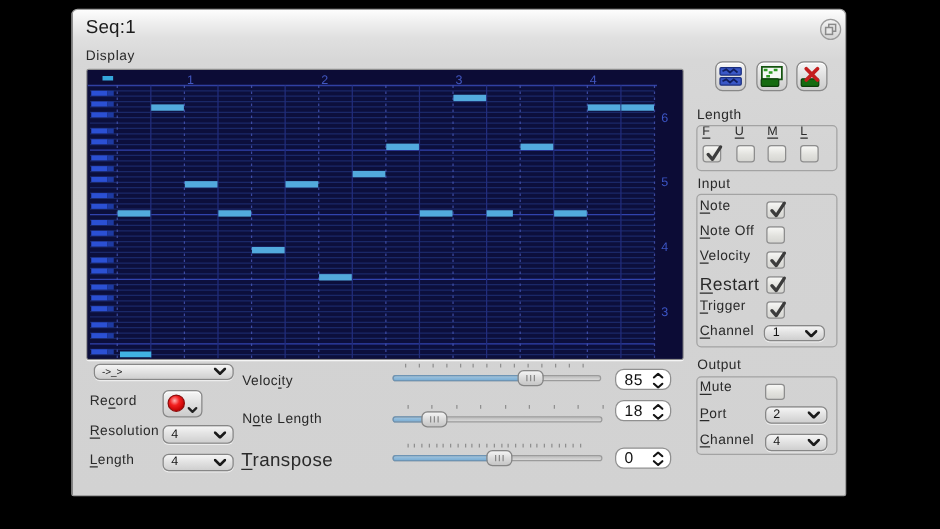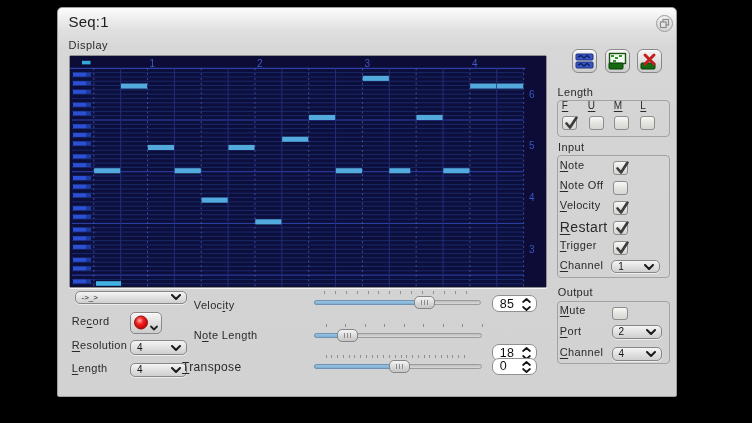--- a/index.html
+++ b/index.html
@@ -238,21 +238,21 @@
 <div class="combo" style="left:72px;top:354.5px;width:57px;height:14.5px">
       <span style="font-size:10px;margin-left:6px">4</span>
       <span class="cv">
         <svg width="10" height="6" viewBox="0 0 10 6" style="display:block">
           <path d="M1 1 L5 5 L9 1" fill="none" stroke="#1a1a1a" stroke-width="2.0" stroke-linecap="round" stroke-linejoin="round"></path>
         </svg>
       </span>
     </div>
 <div class="lb" style="left:135.8px;top:290.7px;font-size:11px">Veloc<u>i</u>ty</div>
 <div class="lb" style="left:135.8px;top:320.9px;font-size:11px">N<u>o</u>te Length</div>
-<div class="lb" style="left:124px;top:352.4px;font-size:12px"><u>T</u>ranspose</div>
+<div class="lb" style="left:135px;top:352.4px;font-size:15px"><u>T</u>ranspose</div>
 <div class="tick" style="left:265.90px;top:282.5px"></div>
     <div class="tick" style="left:276.80px;top:282.5px"></div>
     <div class="tick" style="left:287.70px;top:282.5px"></div>
     <div class="tick" style="left:298.60px;top:282.5px"></div>
     <div class="tick" style="left:309.50px;top:282.5px"></div>
     <div class="tick" style="left:320.40px;top:282.5px"></div>
     <div class="tick" style="left:331.30px;top:282.5px"></div>
     <div class="tick" style="left:342.20px;top:282.5px"></div>
     <div class="tick" style="left:353.10px;top:282.5px"></div>
     <div class="tick" style="left:364.00px;top:282.5px"></div>
@@ -319,21 +319,21 @@
       <span>85</span>
       <span class="st">
         <svg width="9" height="5" viewBox="0 0 9 5" style="display:block;margin-bottom:2.5px">
           <path d="M1.1 4 L4.5 1 L7.9 4" fill="none" stroke="#141414" stroke-width="1.7" stroke-linecap="round" stroke-linejoin="round"></path>
         </svg>
         <svg width="9" height="5" viewBox="0 0 9 5" style="display:block">
           <path d="M1.1 1 L4.5 4 L7.9 1" fill="none" stroke="#141414" stroke-width="1.7" stroke-linecap="round" stroke-linejoin="round"></path>
         </svg>
       </span>
     </div>
-<div class="spin" style="left:433.7px;top:336px">
+<div class="spin" style="left:433.7px;top:312px">
       <span>18</span>
       <span class="st">
         <svg width="9" height="5" viewBox="0 0 9 5" style="display:block;margin-bottom:2.5px">
           <path d="M1.1 4 L4.5 1 L7.9 4" fill="none" stroke="#141414" stroke-width="1.7" stroke-linecap="round" stroke-linejoin="round"></path>
         </svg>
         <svg width="9" height="5" viewBox="0 0 9 5" style="display:block">
           <path d="M1.1 1 L4.5 4 L7.9 1" fill="none" stroke="#141414" stroke-width="1.7" stroke-linecap="round" stroke-linejoin="round"></path>
         </svg>
       </span>
     </div>

